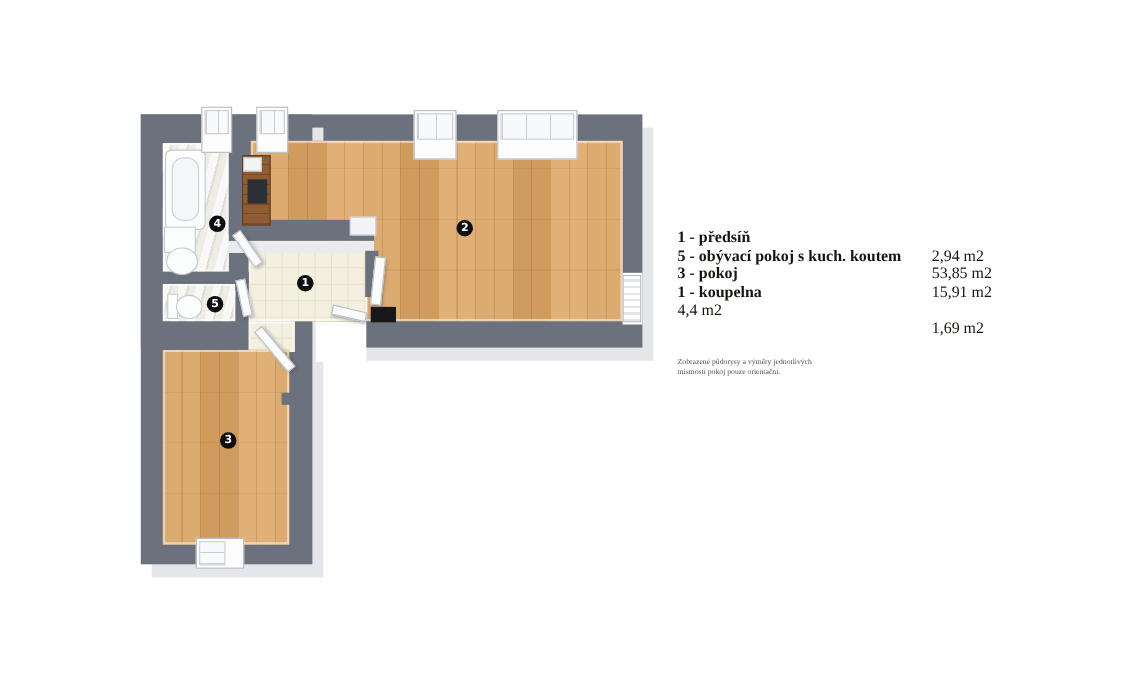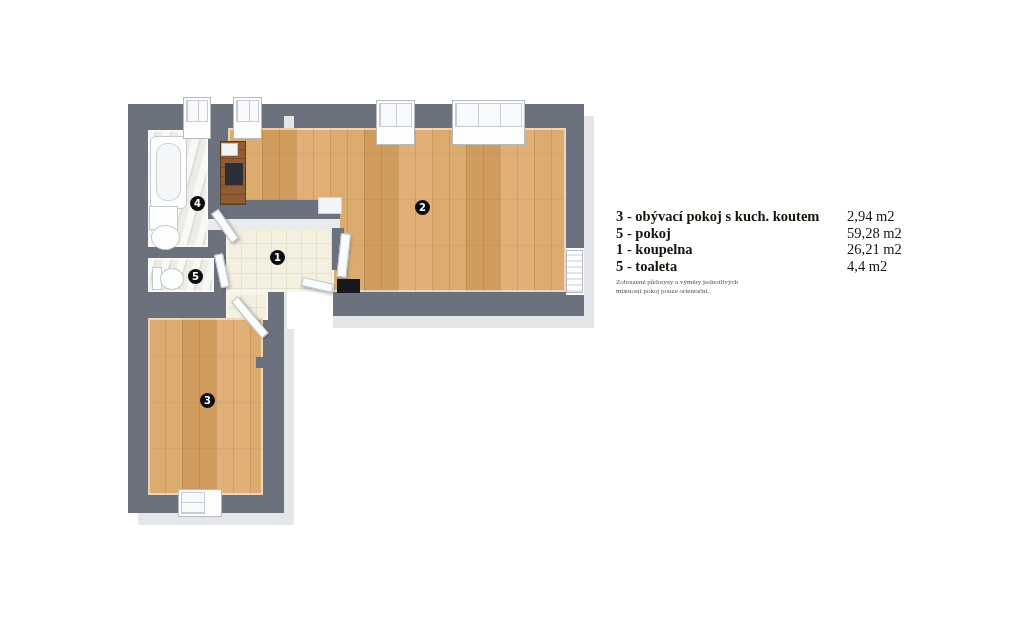--- a/index.html
+++ b/index.html
@@ -33,21 +33,21 @@
   .win{background:#fdfdfe;border:1px solid #b6bac1;}
   .door{background:#fbfcfd;border:1px solid #b9bdc4;box-shadow:1px 2px 3px rgba(60,65,75,.35);}
   .fix{background:#fcfdfd;border:1px solid #c5c9cf;}
   .badge{width:15px;height:15px;border-radius:50%;background:#0c0d0f;color:#fff;
          display:flex;align-items:center;justify-content:center;
          font:bold 10px "DejaVu Sans",sans-serif;}
   .legend{position:absolute;color:#17130d;}
   .lrow{display:flex;align-items:baseline;}
   .lname{width:231px;font:bold 14.5px/16.5px "Liberation Serif",serif;white-space:nowrap;}
   .lval{font:14.5px/16.5px "Liberation Serif",serif;white-space:nowrap;}
-  .ldisc{margin-top:4px;font:7px/9px "Liberation Serif",serif;color:#52504a;}
+  .ldisc{margin-top:18px;font:7px/9px "Liberation Serif",serif;color:#52504a;}
 </style>
 </head>
 <body>
 
 <div class="stage">
 
   <div class="abs bar" style="left:128px;top:104px;width:456px;height:212px;"></div>
   <div class="abs bar" style="left:128px;top:104px;width:156px;height:409px;"></div>
 
   <div class="abs" style="left:287px;top:292px;width:46px;height:37px;background:#fff;"></div>
@@ -110,34 +110,41 @@
   <div class="abs door" style="left:231px;top:302px;width:9px;height:48px;transform:rotate(-40deg);transform-origin:top left;"></div>
 
   <div class="abs badge" style="left:270px;top:250px;">1</div>
   <div class="abs badge" style="left:415px;top:200px;">2</div>
   <div class="abs badge" style="left:200px;top:393px;">3</div>
   <div class="abs badge" style="left:190px;top:196px;">4</div>
   <div class="abs badge" style="left:188px;top:269px;">5</div>
 
   <div class="legend" style="left:616px;top:208px;width:310px;">
     <div class="lrow">
-      <span class="lname">3 - obývací pokoj s kuch. koutem</span>
+      <span class="lname">1 - předsíň</span>
+      <span class="lval"></span>
+    </div>
+    <div class="lrow">
+      <span class="lname">5 - obývací pokoj s kuch. koutem</span>
       <span class="lval">2,94 m2</span>
     </div>
     <div class="lrow">
-      <span class="lname">5 - pokoj</span>
-      <span class="lval">59,28 m2</span>
+      <span class="lname">3 - pokoj</span>
+      <span class="lval">53,85 m2</span>
     </div>
     <div class="lrow">
       <span class="lname">1 - koupelna</span>
-      <span class="lval">26,21 m2</span>
+      <span class="lval">15,91 m2</span>
     </div>
     <div class="lrow">
-      <span class="lname">5 - toaleta</span>
       <span class="lval">4,4 m2</span>
+    </div>
+    <div class="lrow">
+      <span class="lname"></span>
+      <span class="lval">1,69 m2</span>
     </div>
     <div class="ldisc">
       <div>Zobrazené půdorysy a výměry jednotlivých</div>
       <div>místností pokoj pouze orientační.</div>
     </div>
   </div>
 
 </div>
 
 </body></html>

